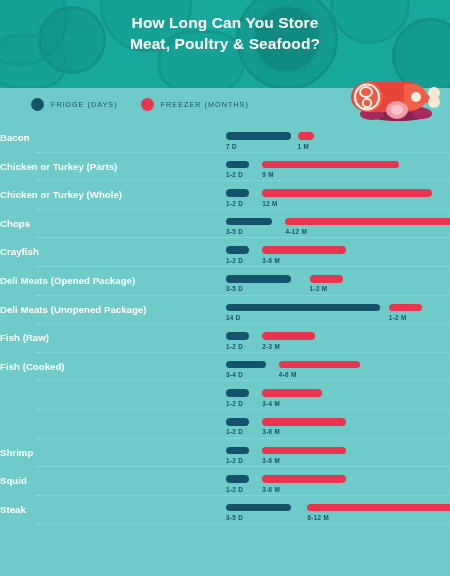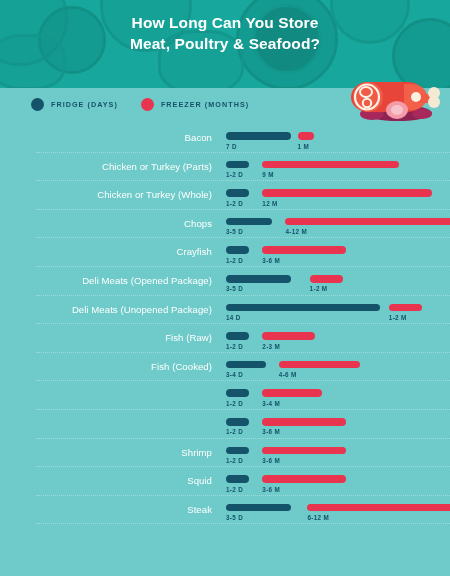--- a/index.html
+++ b/index.html
@@ -69,21 +69,21 @@
   .legend-dot {
     width: 13px;
     height: 13px;
     border-radius: 50%;
     flex: none;
   }
   .legend-dot.fridge { background: #15536b; }
   .legend-dot.freezer { background: #e8344e; }
   .legend-label {
     font-size: 7.2px;
-    font-weight: bold;
+    font-weight: normal;
     letter-spacing: 1.05px;
     color: #15536b;
     white-space: nowrap;
   }
 
   
   .meat-art {
     position: absolute;
     right: 4px;
     top: -22px;
@@ -99,24 +99,23 @@
   }
   .row {
     position: relative;
     height: 28.6px;
   }
   .row-label {
     position: absolute;
     left: 0;
     top: 2px;
     width: 212px;
-    text-align: right;
     color: #ffffff;
     font-size: 9.6px;
-    font-weight: normal;
+    font-weight: bold;
     white-space: nowrap;
     letter-spacing: .05px;
   }
   .leader {
     position: absolute;
     left: 36px;
     right: 0;
     bottom: 6px;
     height: 1px;
     border-bottom: 1px dotted rgba(255,255,255,.33);

